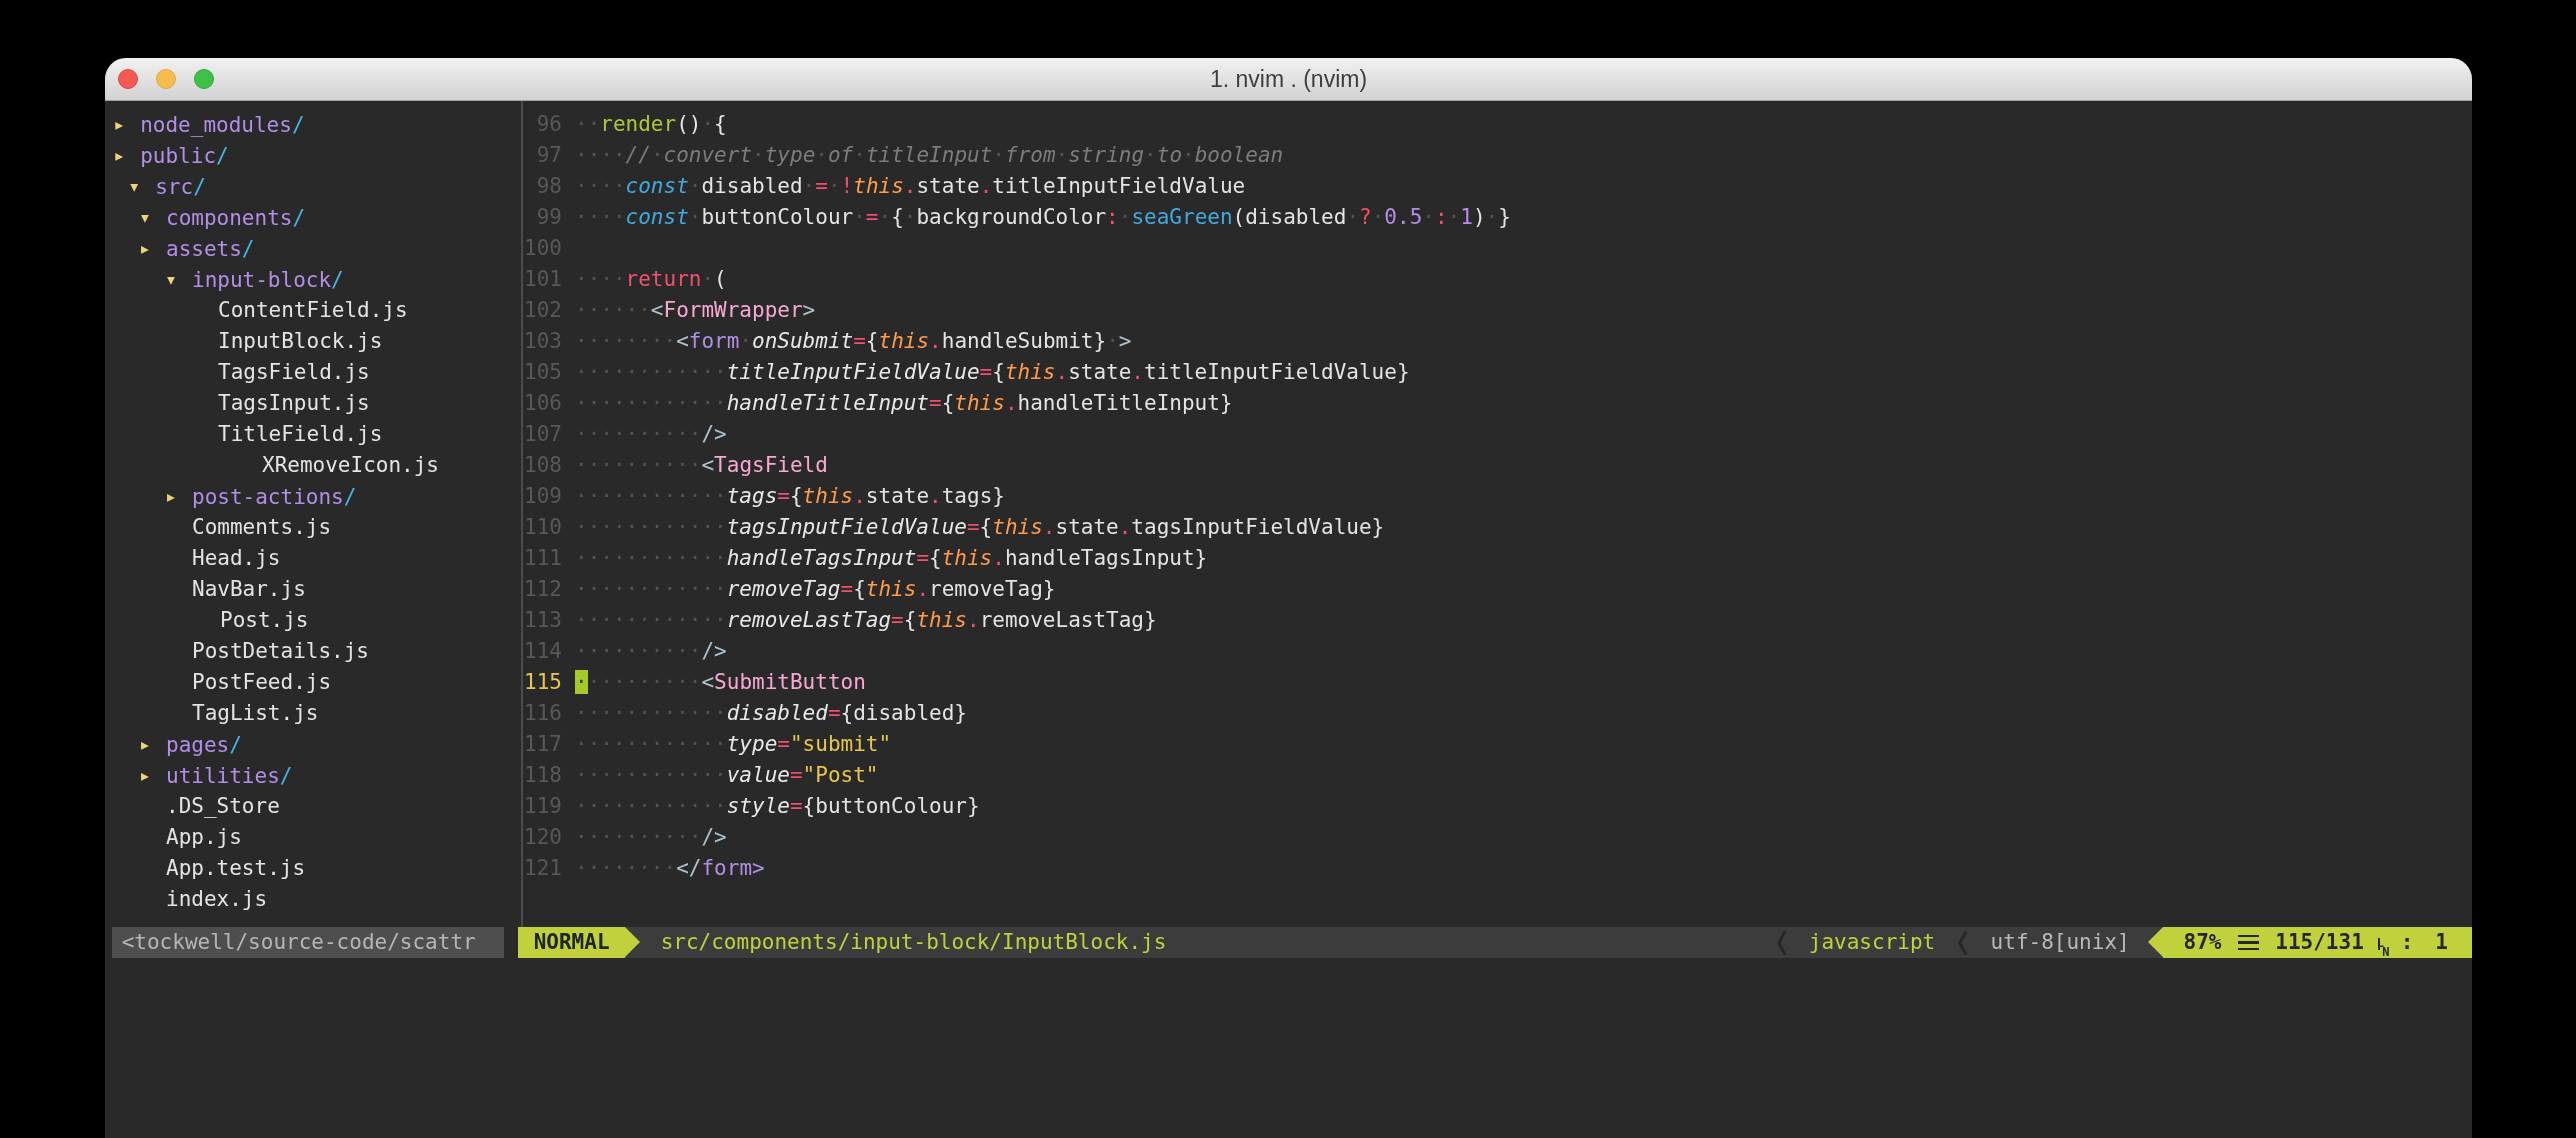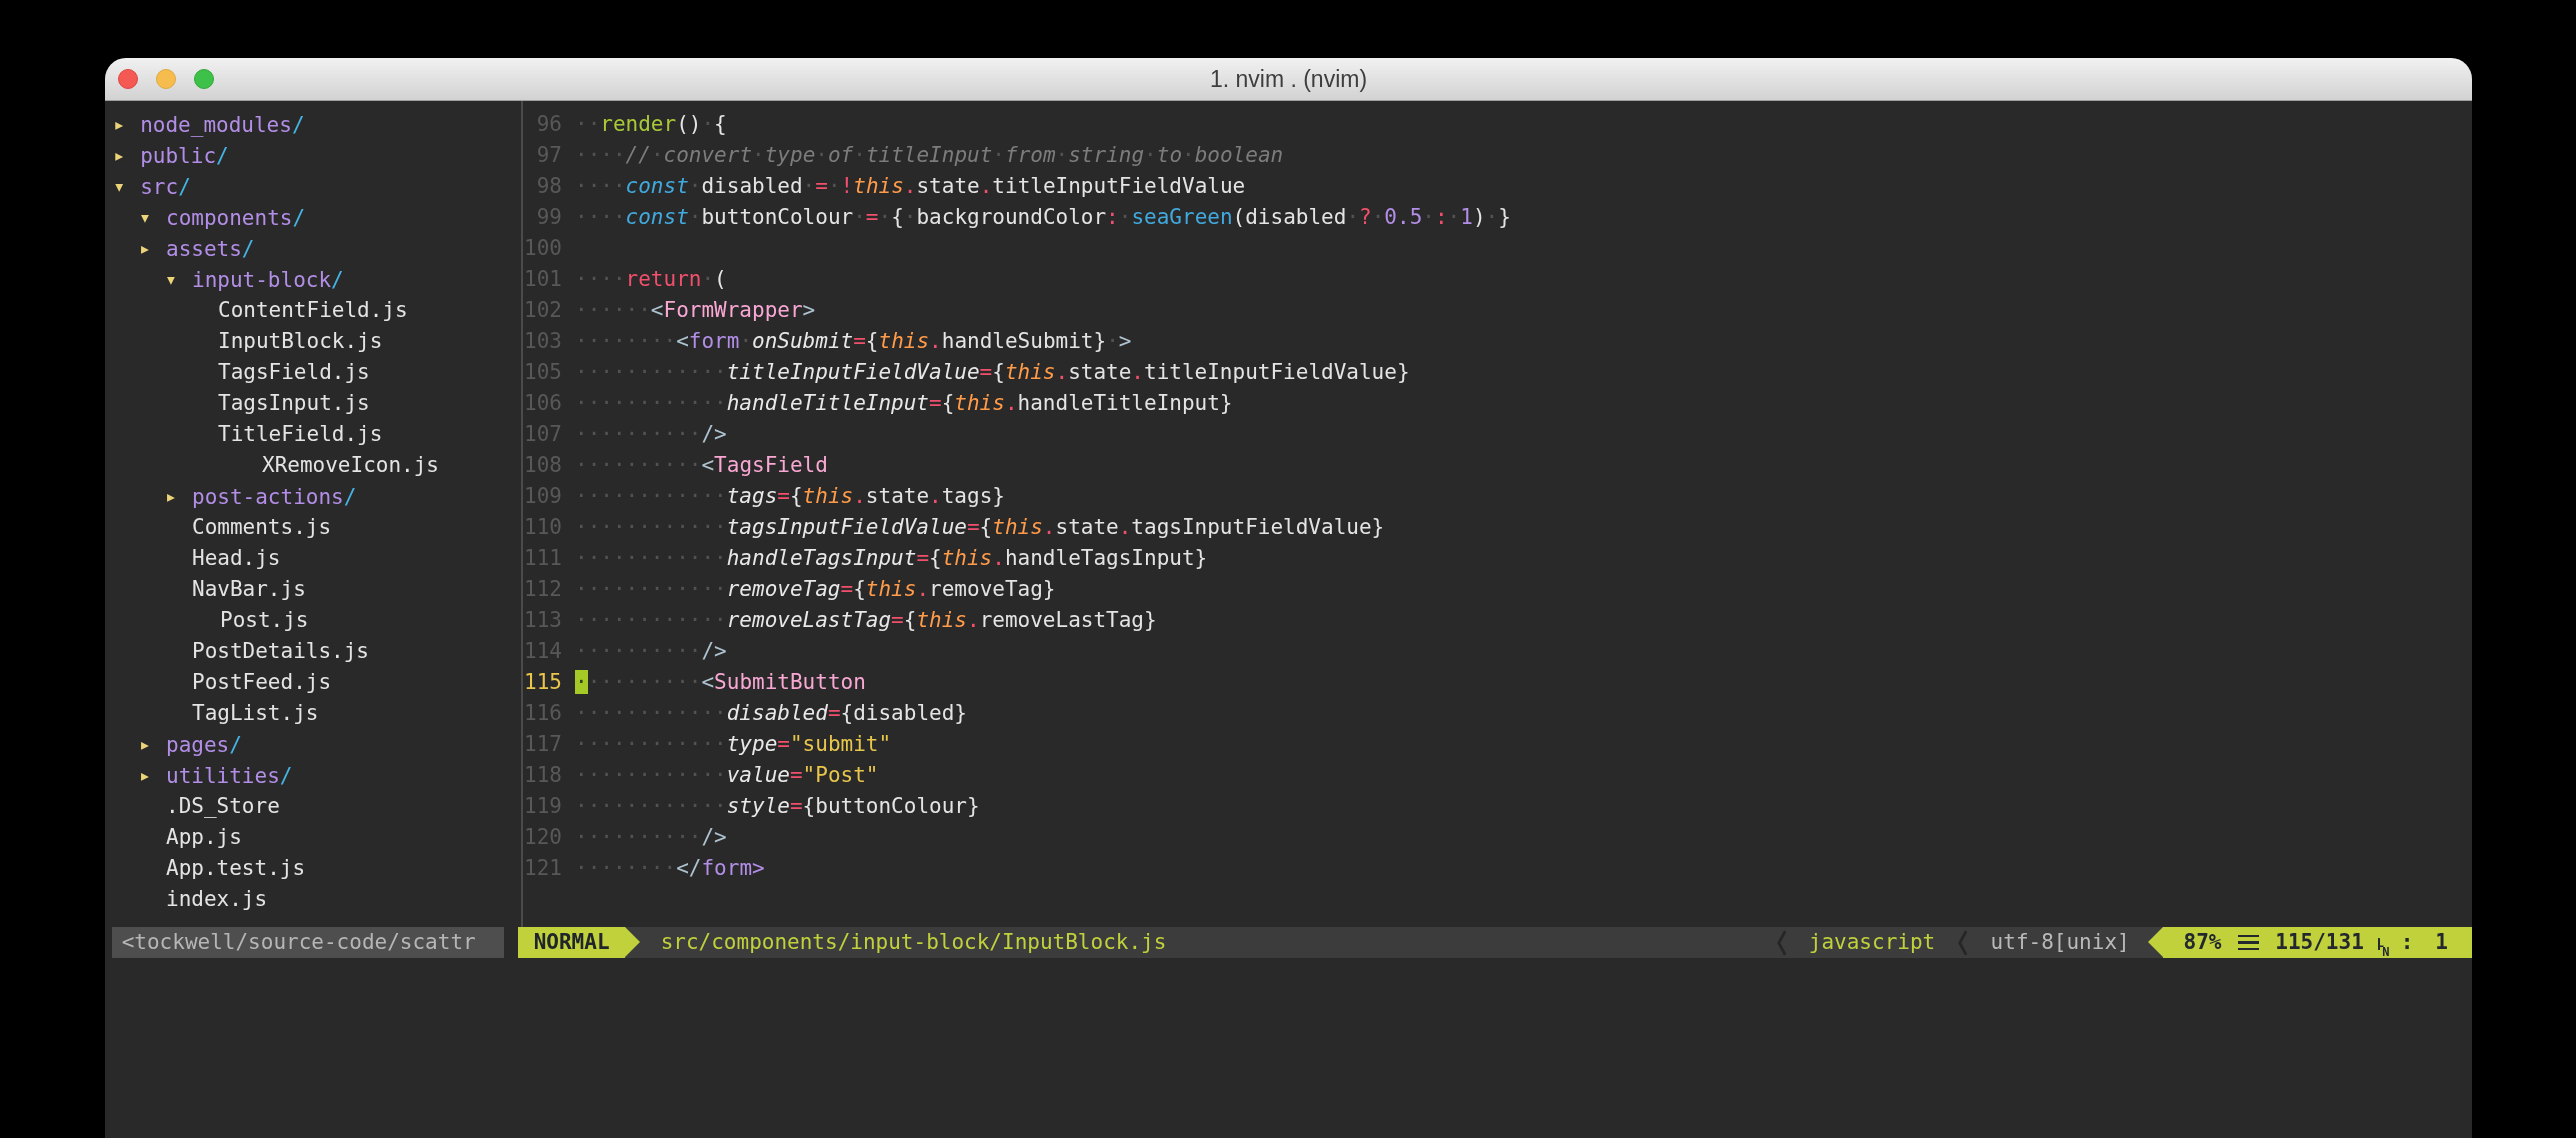--- a/index.html
+++ b/index.html
@@ -106,21 +106,21 @@
       <span class="light yellow"></span>
       <span class="light green"></span>
     </div>
     <div class="title">1. nvim . (nvim)</div>
   </div>
 
   <div class="term">
     <div class="tree" id="tree">
         <div class="trow" style="padding-left: 10.2px;"><span class="arrow">▸</span><span class="dname">node_modules</span><span class="slash">/</span></div>
         <div class="trow" style="padding-left: 10.2px;"><span class="arrow">▸</span><span class="dname">public</span><span class="slash">/</span></div>
-        <div class="trow" style="padding-left: 10.2px;"><span class="arrow">▾</span><span class="dname">src</span><span class="slash">/</span></div>
+        <div class="trow" style="padding-left: 10.2px; margin-left: 15px;"><span class="arrow">▾</span><span class="dname">src</span><span class="slash">/</span></div>
         <div class="trow" style="padding-left: 36px;"><span class="arrow">▾</span><span class="dname">components</span><span class="slash">/</span></div>
         <div class="trow" style="padding-left: 36px;"><span class="arrow">▸</span><span class="dname">assets</span><span class="slash">/</span></div>
         <div class="trow" style="padding-left: 62px;"><span class="arrow">▾</span><span class="dname">input-block</span><span class="slash">/</span></div>
         <div class="trow" style="padding-left: 113px;"><span class="fname">ContentField.js</span></div>
         <div class="trow" style="padding-left: 113px;"><span class="fname">InputBlock.js</span></div>
         <div class="trow" style="padding-left: 113px;"><span class="fname">TagsField.js</span></div>
         <div class="trow" style="padding-left: 113px;"><span class="fname">TagsInput.js</span></div>
         <div class="trow" style="padding-left: 113px;"><span class="fname">TitleField.js</span></div>
         <div class="trow" style="padding-left: 113px; margin-left: 44px;"><span class="fname">XRemoveIcon.js</span></div>
         <div class="trow" style="padding-left: 62px;"><span class="arrow">▸</span><span class="dname">post-actions</span><span class="slash">/</span></div>

